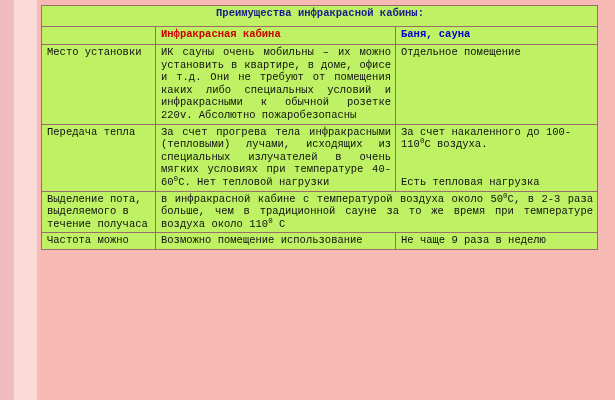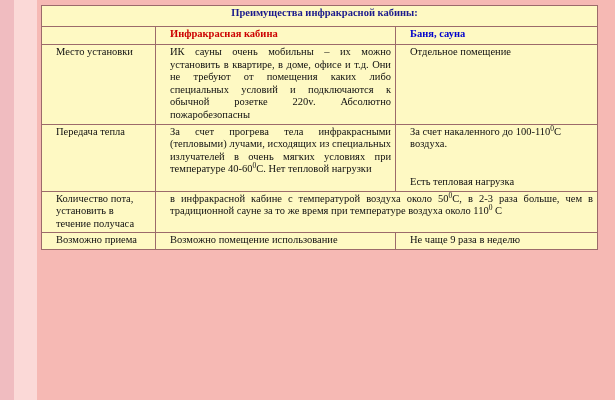--- a/index.html
+++ b/index.html
@@ -52,28 +52,29 @@
 
   table.doc-table {
     border-collapse: collapse;
     width: 556px;
     table-layout: fixed;
     background: #fcd7d4;
   }
 
   table.doc-table td {
     border: 1px solid #9c6b6b;
-    background: #fef9c3;
+    background: #bef264;
     vertical-align: top;
-    padding: 1px 4px 2px 14px;
+    padding: 1px 4px 2px 5px;
     font-size: 10.5px;
     line-height: 12.6px;
     color: #101010;
     word-wrap: break-word;
     overflow-wrap: break-word;
+    font-family: Liberation Mono, monospace;
   }
 
   
   col.c1 { width: 114px; }
   col.c2 { width: 240px; }
   col.c3 { width: 202px; }
 
   
   td.title-cell {
     text-align: center;
@@ -137,47 +138,47 @@
         <tr>
           <td class="subhead empty"></td>
           <td class="subhead red">Инфракрасная кабина</td>
           <td class="subhead blue">Баня, сауна</td>
         </tr>
 
 
 
         <tr>
           <td>Место установки</td>
-          <td class="just">ИК сауны очень мобильны – их можно установить в квартире, в доме, офисе и т.д. Они не требуют от помещения каких либо специальных условий и подключаются к обычной розетке 220v. Абсолютно пожаробезопасны</td>
+          <td class="just">ИК сауны очень мобильны – их можно установить в квартире, в доме, офисе и т.д. Они не требуют от помещения каких либо специальных условий и инфракрасными к обычной розетке 220v. Абсолютно пожаробезопасны</td>
           <td>Отдельное помещение</td>
         </tr>
 
         <tr>
           <td>Передача тепла</td>
           <td class="just">
               <p class="ik-heat"><span>За счет прогрева тела инфракрасными (тепловыми) лучами, исходящих из специальных излучателей в очень мягких условиях при температуре 40-60</span><sup class="deg">0</sup><span>С. Нет тепловой нагрузки</span></p>
             </td>
           <td>
               <p><span>За счет накаленного до 100-110</span><sup class="deg">0</sup><span>С воздуха.</span></p>
               <span class="spacer-line"></span>
               <span class="spacer-line"></span>
               <p>Есть тепловая нагрузка</p>
             </td>
         </tr>
 
 
         <tr>
-          <td>Количество пота, установить в течение получаса</td>
+          <td>Выделение пота, выделяемого в течение получаса</td>
           <td colspan="2" class="just">
               <p><span>в инфракрасной кабине с температурой воздуха около 50</span><sup class="deg">0</sup><span>С, в 2-3 раза больше, чем в традиционной сауне за то же время при температуре воздуха около 110</span><sup class="deg">0</sup><span> С</span></p>
             </td>
         </tr>
 
         <tr>
-          <td>Возможно приема</td>
+          <td>Частота можно</td>
           <td>Возможно помещение использование</td>
           <td>Не чаще 9 раза в неделю</td>
         </tr>
 
 
       </tbody>
     </table>
   </div>
 
 </div>

